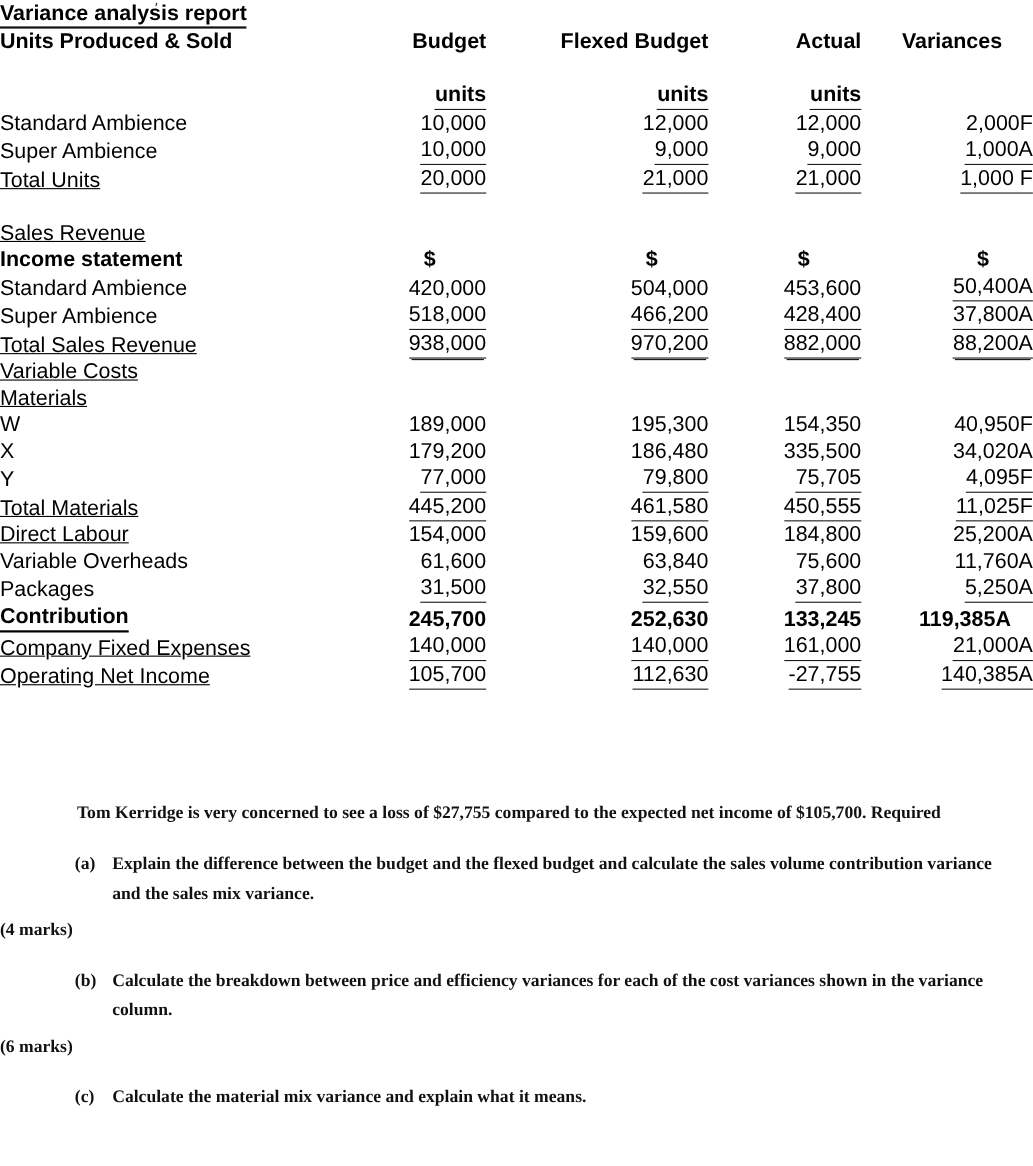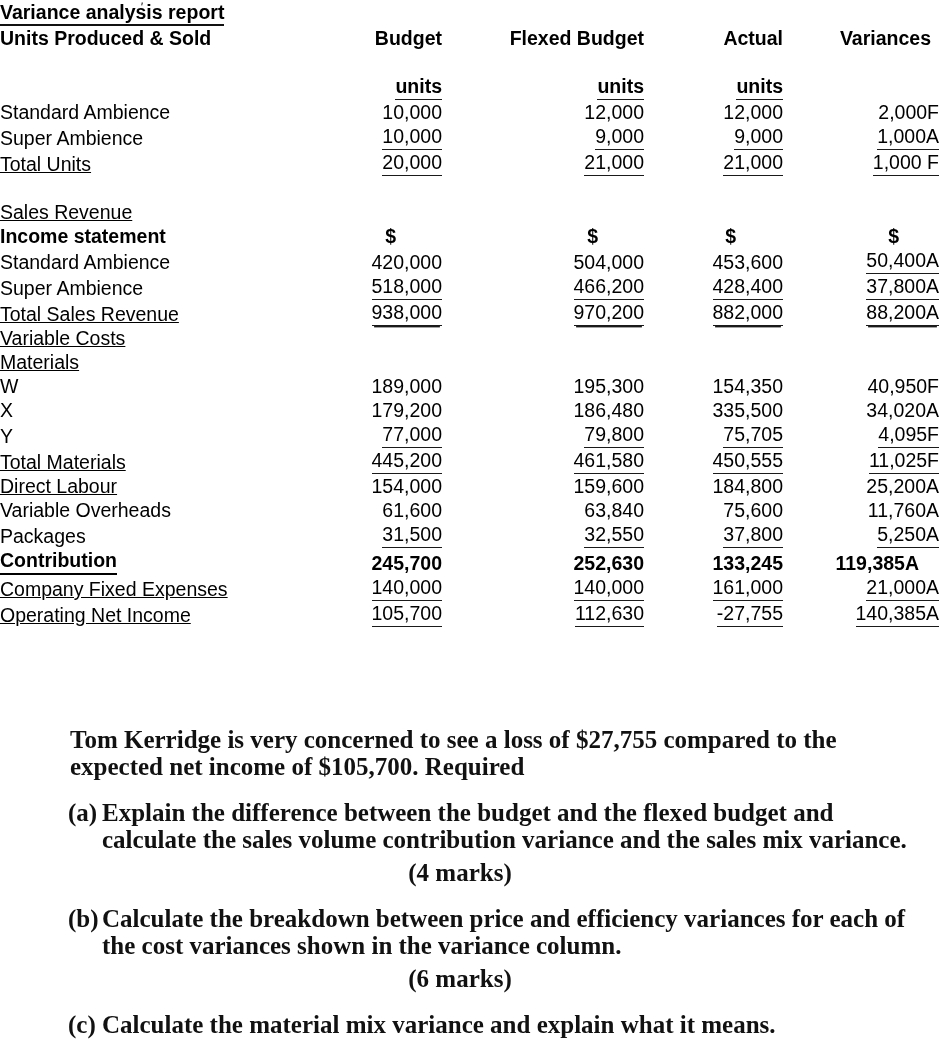--- a/index.html
+++ b/index.html
@@ -69,38 +69,38 @@
     transform:rotate(14deg);
   }
 
   .spacer-row td{height:22px;}
 
   
   .questions{
     position:absolute;left:0;top:726px;width:939px;
     font-family:"Liberation Serif","DejaVu Serif",serif;
     font-weight:bold;
-    font-size:25px;
+    font-size:16px;
     line-height:27px;
     color:#111;
   }
   .intro{
     margin:0 0 0 0;
     padding:0 22px 0 70px;
     text-align:left;
   }
   .qitem{
     display:flex;
     padding:0 22px 0 68px;
     margin-top:19px;
   }
   .qlabel{ width:34px; flex:0 0 34px; }
   .qtext{ flex:1 1 auto; }
   .marks{
-    text-align:center;
+    text-align:left;
     padding-right:19px;
     margin-top:6px;
   }
 </style>
 </head>
 <body>
 
 <div class="report">
 
   <div class="tick">'</div>
@@ -119,21 +119,21 @@
         <td class="label hdr" colspan="5">
           <span class="title-u">Variance  analysis report</span>
         </td>
       </tr>
 
       <tr>
         <td class="label hdr">Units Produced &amp; Sold</td>
         <td class="num b-col hdr">Budget</td>
         <td class="num f-col hdr">Flexed Budget</td>
         <td class="num a-col hdr">Actual</td>
-        <td class="num v-col hdr" style="padding-right:8px">Variances</td>
+        <td class="num v-col hdr" style="padding-right:28px">Variances</td>
       </tr>
 
       <tr class="spacer-row">
           <td colspan="5">&nbsp;</td>
         </tr>
 
       <tr>
         <td class="label"></td>
         <td class="num b-col hdr ul1"><span class="cell-in">units</span></td>
         <td class="num f-col hdr ul1"><span class="cell-in">units</span></td>

